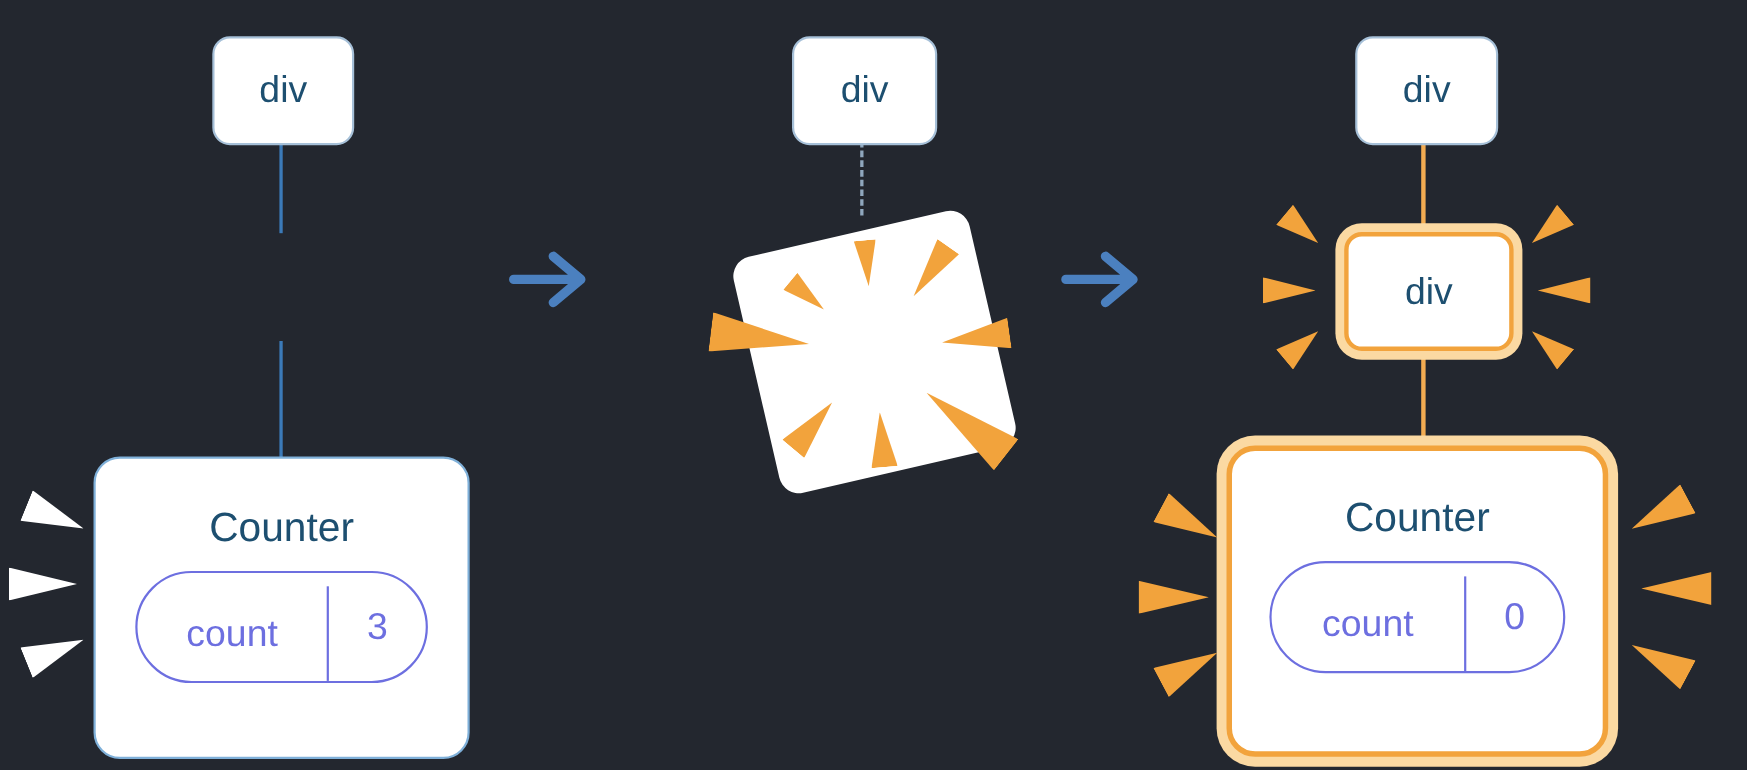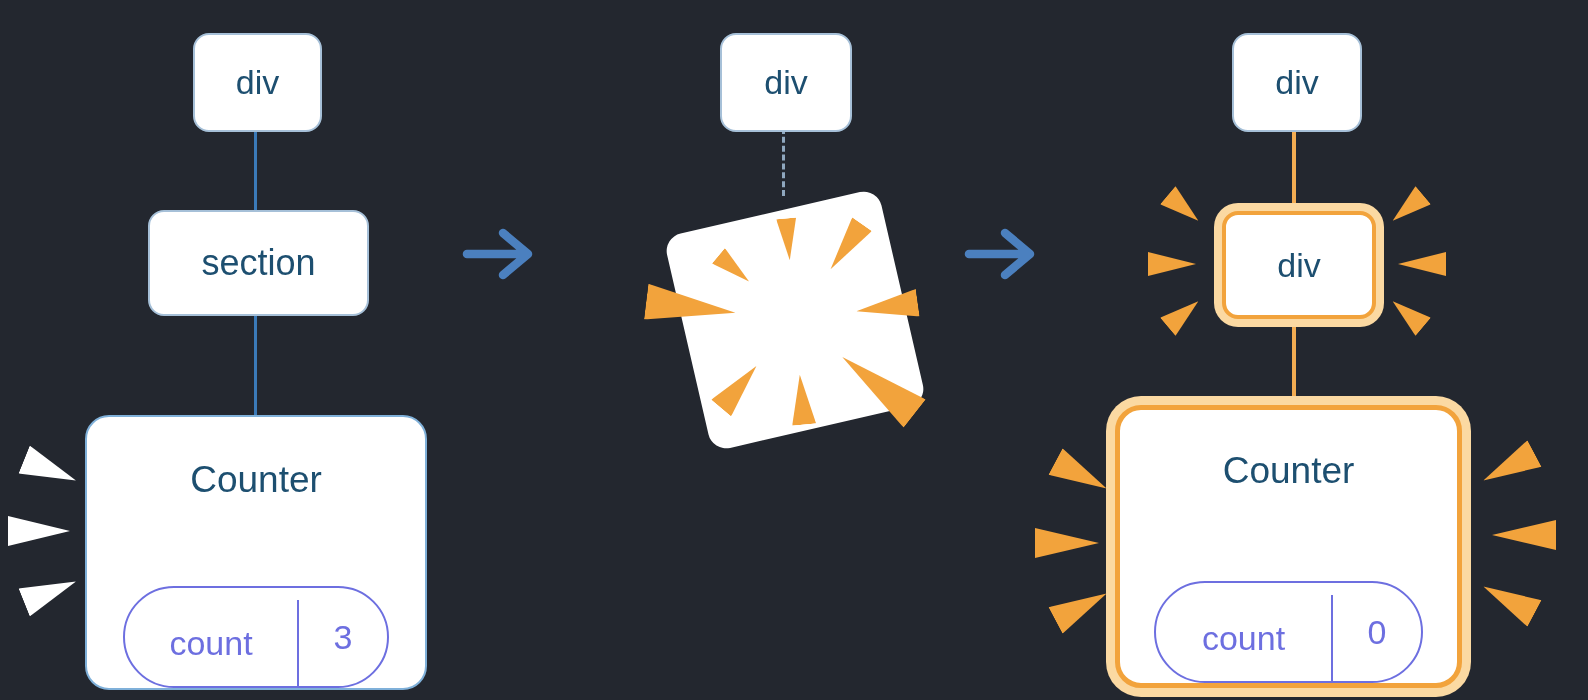--- a/index.html
+++ b/index.html
@@ -33,21 +33,20 @@
   .vline.orange { border-left: 4px solid var(--orange-line, #F3AC52); }
 
   
   .counter {
     position: absolute;
     background: #fff;
     border-radius: 24px;
     display: flex;
     flex-direction: column;
     align-items: center;
-    justify-content: space-between;
   }
   .counter.plain { border: 2.5px solid var(--counter-border, #7FB0D9); }
   .counter .title { font-size: 37px; font-weight: 500; color: var(--blue-text, #1D4F70); }
 
   
   .node.highlight {
     border: 4px solid var(--orange, #F2A33C);
     border-radius: 16px;
     box-shadow: 0 0 0 8px var(--orange-light, #FBD9A2);
   }
@@ -108,23 +107,20 @@
 
 <div class="canvas">
 
   <div class="vline" style="left:254px; top:126px; height:86px;"></div>
   <div class="vline" style="left:254px; top:310px; height:107px;"></div>
 
   <div class="node sm" style="left:193px; top:33px; width:125px; height:95px;">
     <span>div</span>
   </div>
 
-  <div class="node md" style="left:148px; top:210px; width:217px; height:102px;">
-    <span>section</span>
-  </div>
 
   <div class="counter plain" style="left:85px; top:415px; width:342px; height:275px; padding-top:42px; box-sizing:border-box;">
     <div class="title">Counter</div>
     <div class="pill" style="width:262px; height:98px;">
       <div class="key">count</div>
       <div class="val">3</div>
     </div>
   </div>
 
   <div class="spark white tip-right" style="left:22px; top:455px; width:56px; height:30px; transform:rotate(22deg);"></div>

